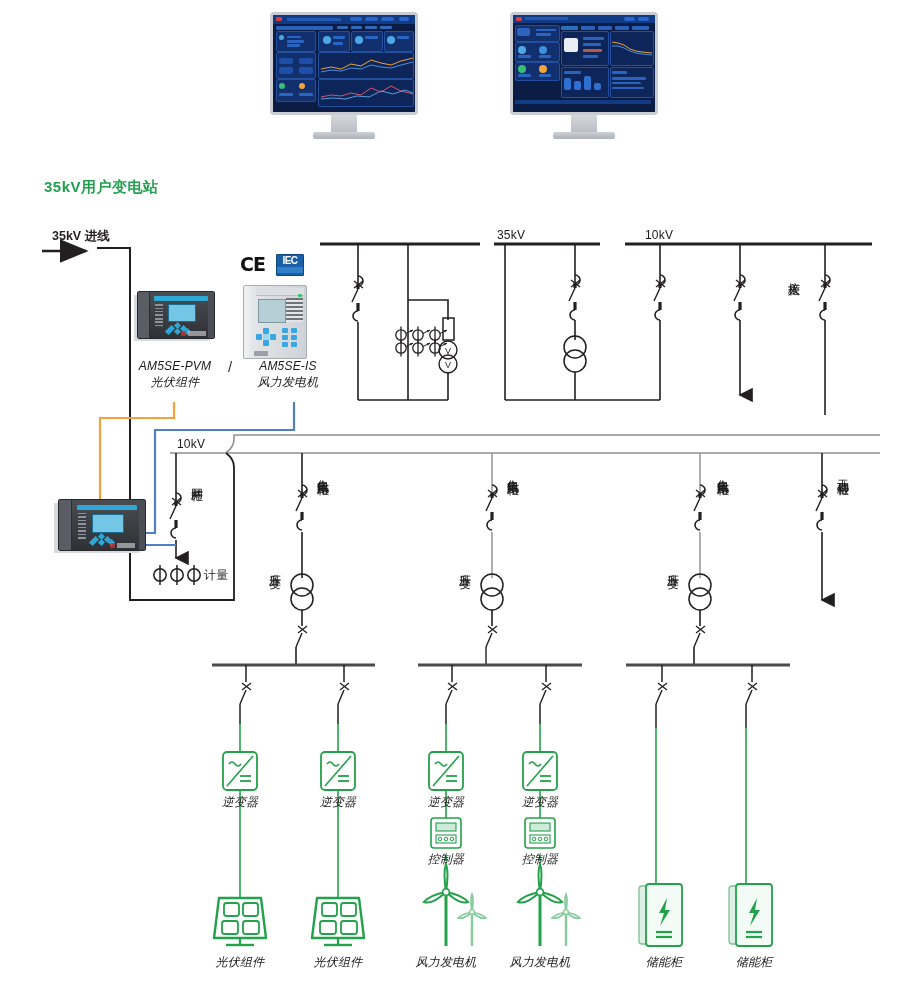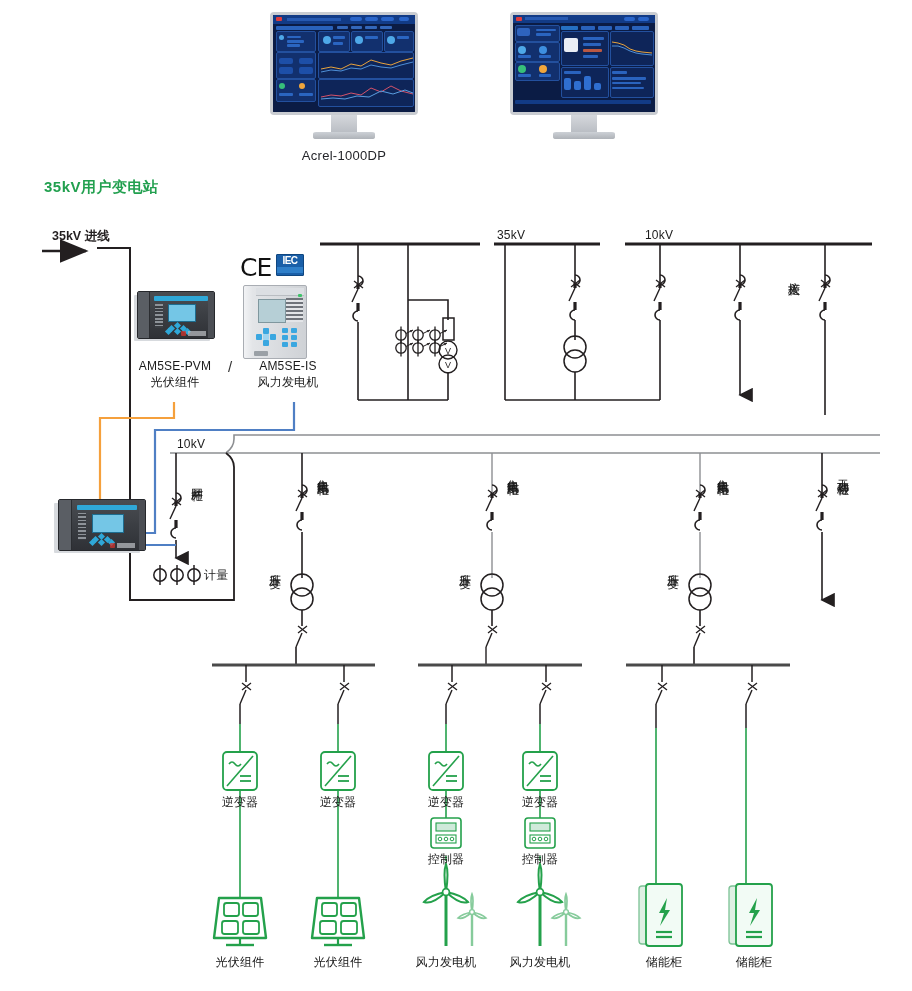--- a/index.html
+++ b/index.html
@@ -48,21 +48,21 @@
 
   
   .lbl{
     position:absolute;font-size:12px;line-height:14px;color:#1a1a1a;
     white-space:nowrap;letter-spacing:.2px;
   }
   .lbl.vert{
     writing-mode:vertical-rl;text-orientation:upright;
     line-height:13px;letter-spacing:1px;white-space:normal;
   }
-  .lbl.ctr{text-align:center;}
+  .lbl.ctr{text-align:center;font-style:italic;}
   .title-green{
     position:absolute;font-size:15px;font-weight:bold;color:#22a04f;
     letter-spacing:.5px;white-space:nowrap;
   }
 
   
   .dev{position:absolute;}
   .dev-pvm{
     width:76px;height:46px;position:relative;
     background:linear-gradient(180deg,#4a4d52 0%,#3a3d42 55%,#2f3136 100%);
@@ -95,21 +95,21 @@
   .is-foot{position:absolute;left:10px;bottom:2px;width:14px;height:5px;background:#9aa0a6;border-radius:1px;}
 
   .dev-pvs{
     width:86px;height:50px;position:relative;
     background:linear-gradient(180deg,#4a4d52 0%,#3a3d42 55%,#2f3136 100%);
     border:1px solid #26282c;border-radius:2px;
     box-shadow:-5px 3px 0 -1px #d7dade;
   }
 
   
-  .ce-mark{position:absolute;font-size:25px;font-weight:normal;color:#111;letter-spacing:-1px;font-family:"DejaVu Sans",sans-serif;}
+  .ce-mark{position:absolute;font-size:19px;font-weight:bold;color:#111;letter-spacing:-1px;font-family:"DejaVu Sans",sans-serif;}
   .iec-mark{
     position:absolute;width:26px;height:20px;background:#1a5fa8;
     border:1px solid #0f4680;border-radius:1px;
     color:#fff;font-size:10px;font-weight:bold;text-align:center;line-height:11px;
     letter-spacing:-.5px;overflow:hidden;
   }
   .iec-mark .sub{display:block;height:6px;background:#2f7fc9;margin-top:1px;}
 </style>
 </head>
 <body>
@@ -165,21 +165,20 @@
         <div class="card dk" style="left:32%;top:66%;width:66%;height:27%;"></div>
         <svg class="spark" style="left:34%;top:70%;" width="92" height="18" viewBox="0 0 92 18">
           <polyline points="0,14 10,12 20,13 30,10 40,12 50,5 60,9 70,3 80,8 92,11" fill="none" stroke="#d5536a" stroke-width="1"></polyline>
           <polyline points="0,16 12,15 24,16 36,13 48,14 60,8 72,11 84,7 92,10" fill="none" stroke="#5b9ee0" stroke-width="1"></polyline>
         </svg>
       </div>
     </div>
     <div class="mon-neck" style="top:103px;width:26px;height:18px;"></div>
     <div class="mon-foot" style="top:120px;width:62px;height:7px;"></div>
     <div class="mon-caption" style="left:-46px;top:134px;">
-      <div>Acrel-1000DP</div>
     </div>
   </div>
 
   <div class="monitor" style="left:510px;top:12px;">
     <div class="mon-bezel" style="width:148px;height:103px;">
       <div class="scr">
         <div class="topbar" style="height:8%;">
             <div class="tb-dot"></div>
           <div class="tb-txt" style="left:12px;width:30%;"></div>
           <div class="tb-pill" style="left:78%;width:8%;"></div>

